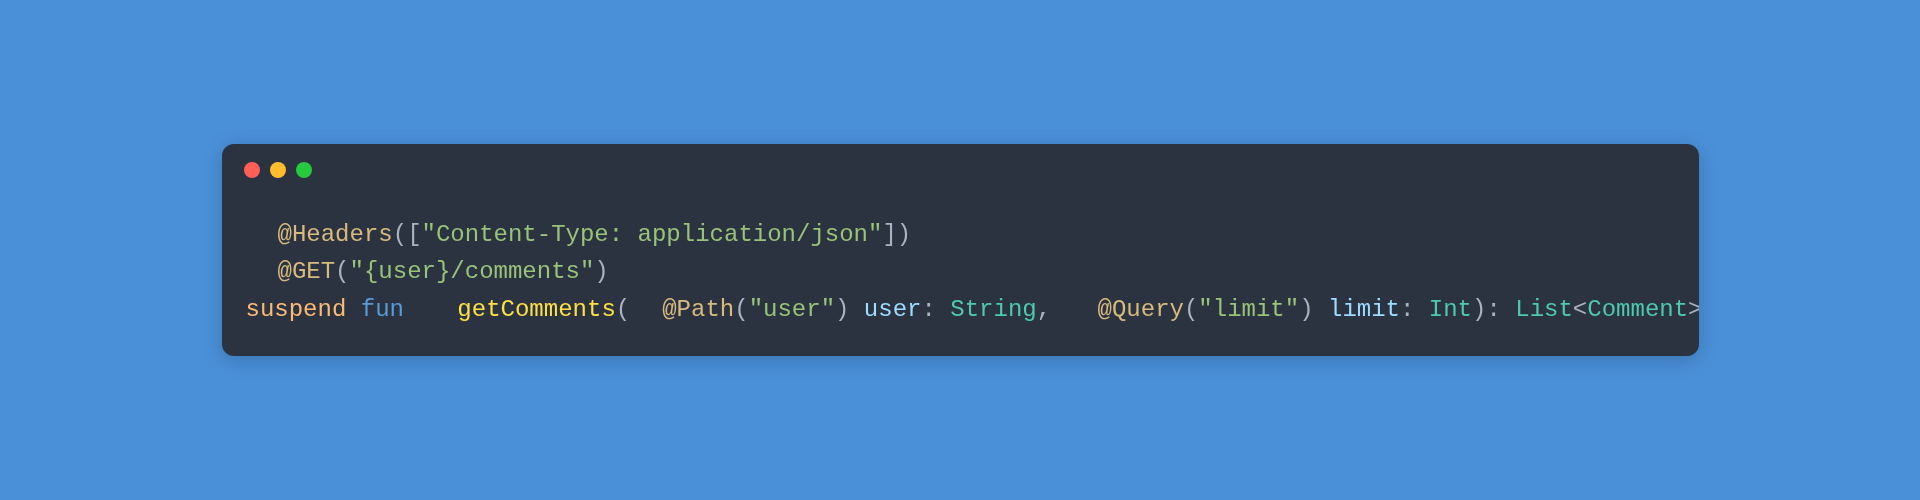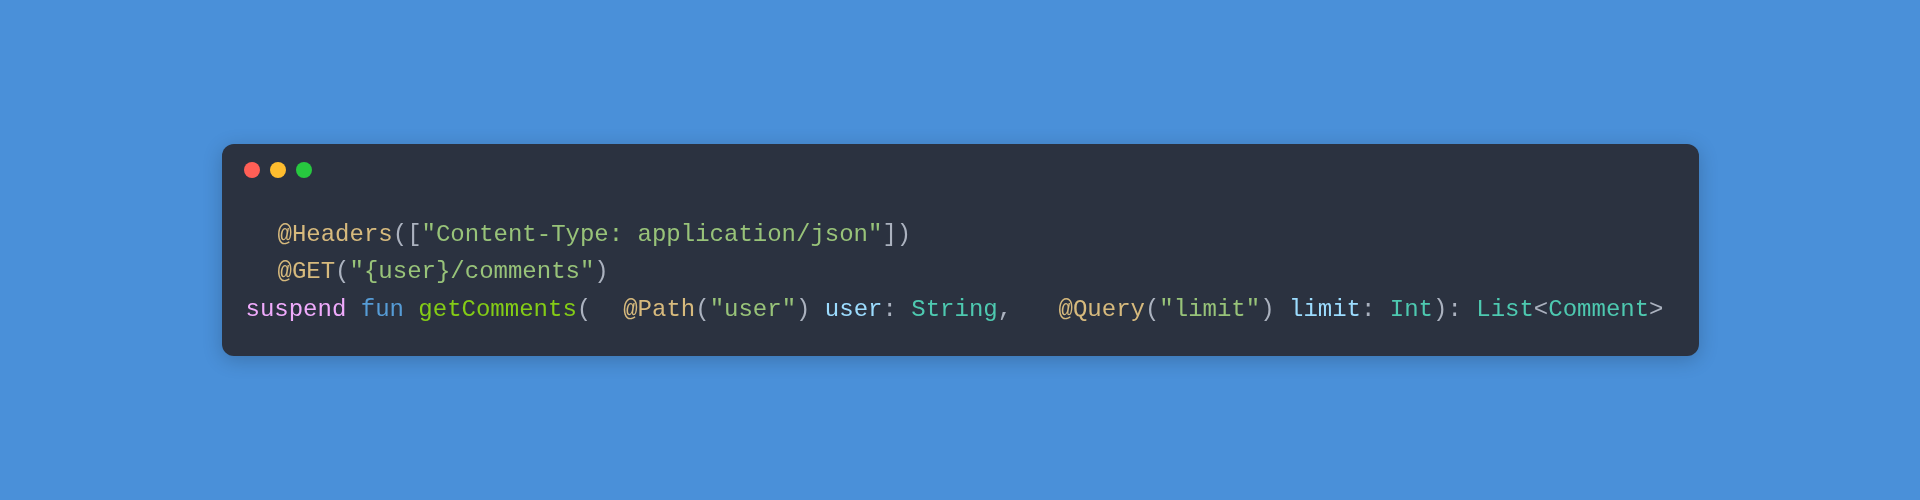--- a/index.html
+++ b/index.html
@@ -41,23 +41,23 @@
     .code-content {
       padding: 28px 24px 28px 24px;
       font-size: 24px;
       line-height: 1.55;
       white-space: pre;
       color: #abb2bf;
     }
     .token-annotation { color: #d7ba7d; padding-left: 32px; }
     .token-punct { color: #abb2bf; }
     .token-string { color: #98c379; }
-    .token-keyword { color: #f0abfc; }
+    .token-keyword { color: #fdba74; }
     .token-keyword-blue { color: #569cd6; text-align: center; }
-    .token-funcname { color: #84cc16; }
+    .token-funcname { color: #fde047; margin-left: 39px; }
     .token-param { color: #9cdcfe; }
     .token-type { color: #4ec9b0; }
   </style>
 </head>
 <body>
 
 <div class="code-window">
   <div class="titlebar">
     <div class="dot dot-red"></div>
     <div class="dot dot-yellow"></div>

